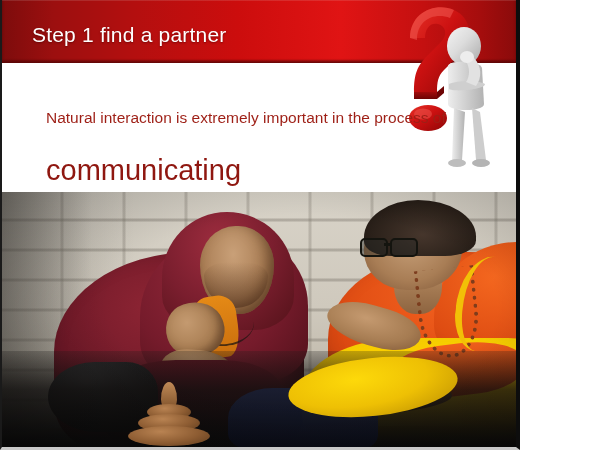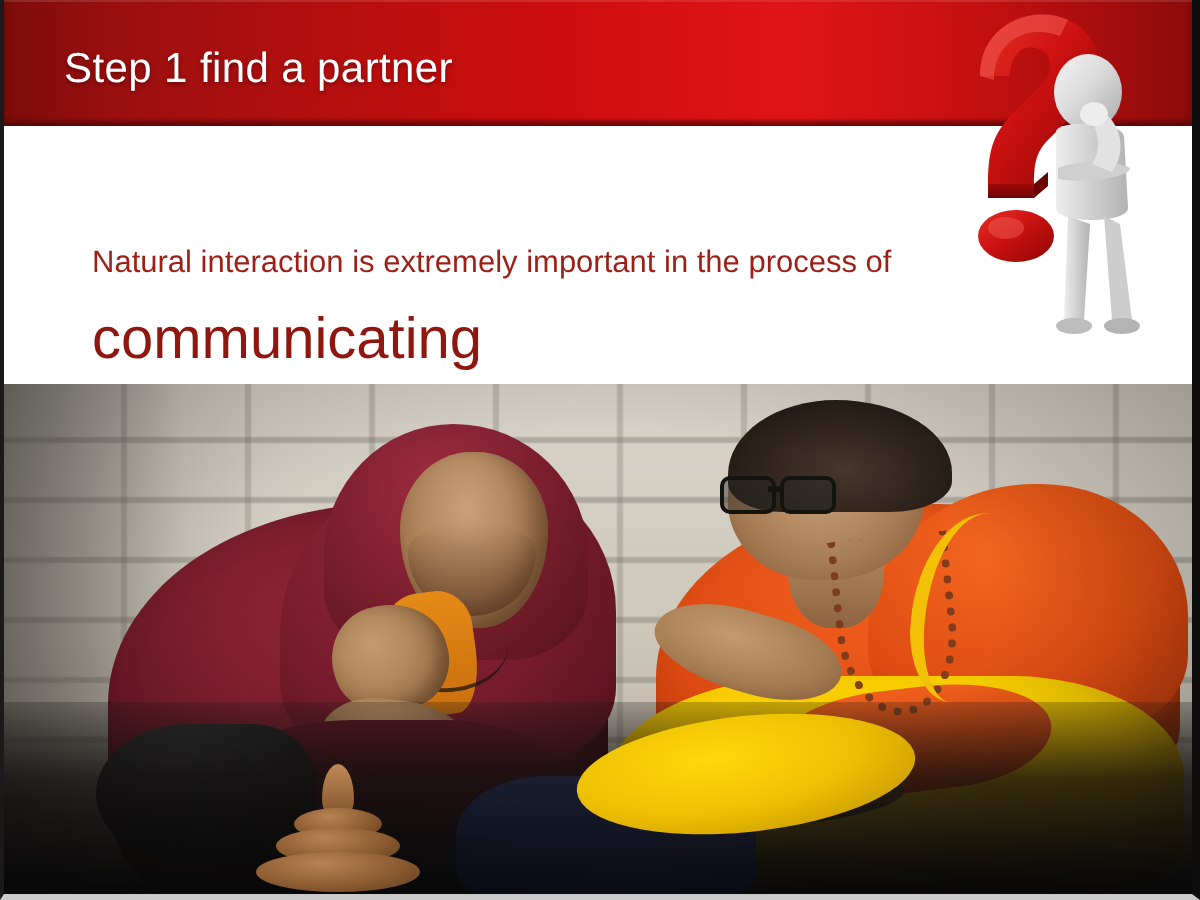--- a/index.html
+++ b/index.html
@@ -7,21 +7,21 @@
     margin: 0;
     padding: 0;
     background: #ffffff;
   }
   body {
     font-family: "Liberation Sans", sans-serif;
   }
 
   .slide {
     position: relative;
-    width: 600px;
+    width: 520px;
     height: 450px;
     overflow: hidden;
     background: #ffffff;
     box-sizing: border-box;
     border-left: 2px solid #1a1a1a;
     border-right: 4px solid #0d0d0d;
     border-bottom: 3px solid #c9c9c9;
   }
 
   
@@ -83,21 +83,21 @@
     top: 63px;
     width: 100%;
     height: 130px;
     background: #ffffff;
     z-index: 1;
   }
 
   .line-primary {
     position: absolute;
     left: 44px;
-    top: 122px;
+    top: 108px;
     font-size: 15.5px;
     line-height: 20px;
     color: #9e1f16;
     white-space: nowrap;
     z-index: 5;
   }
 
   .line-emphasis {
     position: absolute;
     left: 44px;

